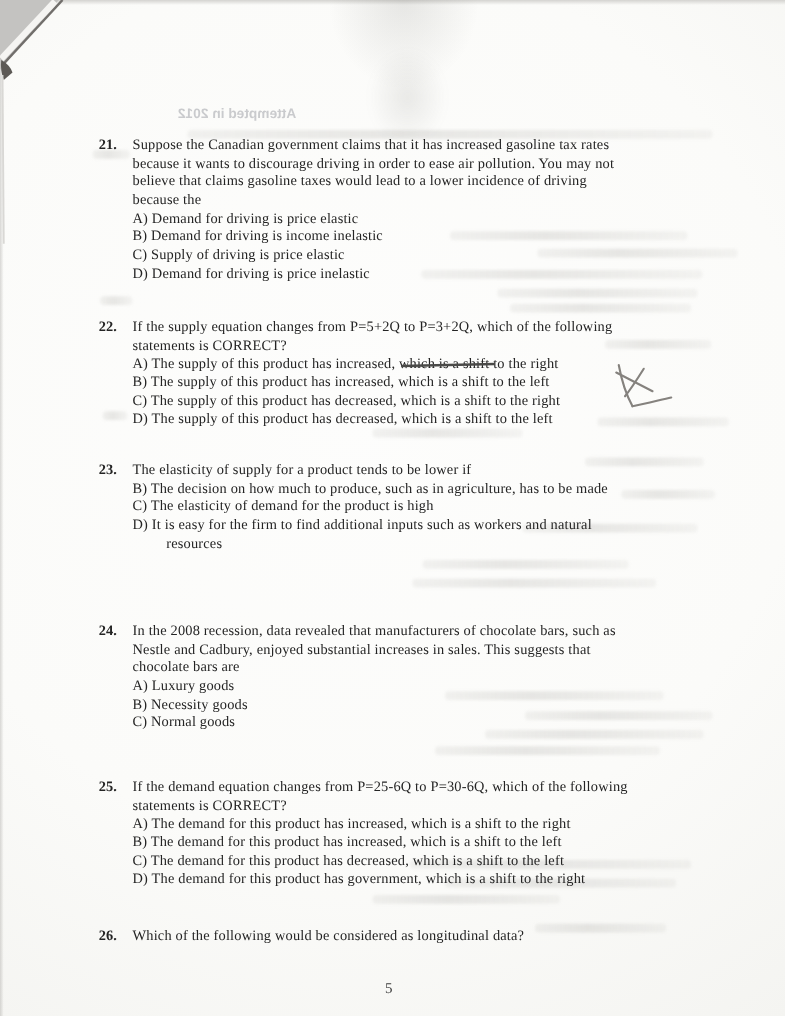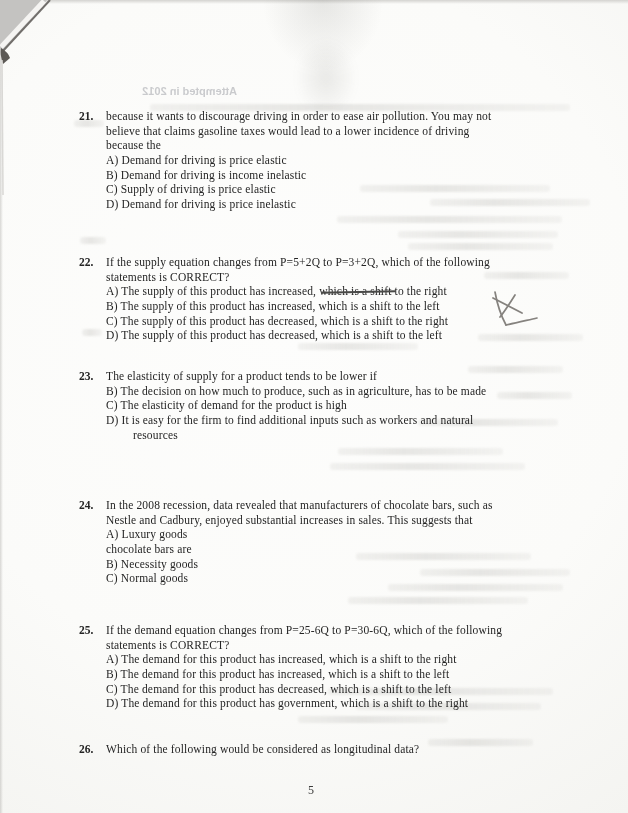--- a/index.html
+++ b/index.html
@@ -85,20 +85,21 @@
       <div class="sm" style="left: 298px; top: 716px; width: 150px;"></div>
       <div class="sm" style="left: 428px; top: 739px; width: 105px;"></div>
       <div class="sm" style="left: 74px; top: 120px; width: 30px;"></div>
       <div class="sm" style="left: 80px; top: 237px; width: 26px;"></div>
       <div class="sm" style="left: 82px; top: 329px; width: 20px;"></div>
     </div>
 
   <div class="q" style="top:109px">
     <div class="q-num">21.</div>
     <div class="q-body">
+        <div class="line">Suppose the Canadian government claims that it has increased gasoline tax rates</div>
         <div class="line">because it wants to discourage driving in order to ease air pollution. You may not</div>
         <div class="line">believe that claims gasoline taxes would lead to a lower incidence of driving</div>
         <div class="line">because the</div>
         <div class="line">A) Demand for driving is price elastic</div>
         <div class="line">B) Demand for driving is income inelastic</div>
         <div class="line">C) Supply of driving is price elastic</div>
         <div class="line">D) Demand for driving is price inelastic</div>
       </div>
   </div>
 
@@ -123,22 +124,22 @@
         <div class="line">D) It is easy for the firm to find additional inputs such as workers and natural</div>
         <div class="line cont">resources</div>
       </div>
   </div>
 
   <div class="q" style="top:498px">
     <div class="q-num">24.</div>
     <div class="q-body">
         <div class="line">In the 2008 recession, data revealed that manufacturers of chocolate bars, such as</div>
         <div class="line">Nestle and Cadbury, enjoyed substantial increases in sales. This suggests that</div>
+        <div class="line">chocolate bars are</div>
         <div class="line">A) Luxury goods</div>
-        <div class="line">chocolate bars are</div>
         <div class="line">B) Necessity goods</div>
         <div class="line">C) Normal goods</div>
       </div>
   </div>
 
   <div class="q" style="top:623px">
     <div class="q-num">25.</div>
     <div class="q-body">
         <div class="line">If the demand equation changes from P=25-6Q to P=30-6Q, which of the following</div>
         <div class="line">statements is CORRECT?</div>

